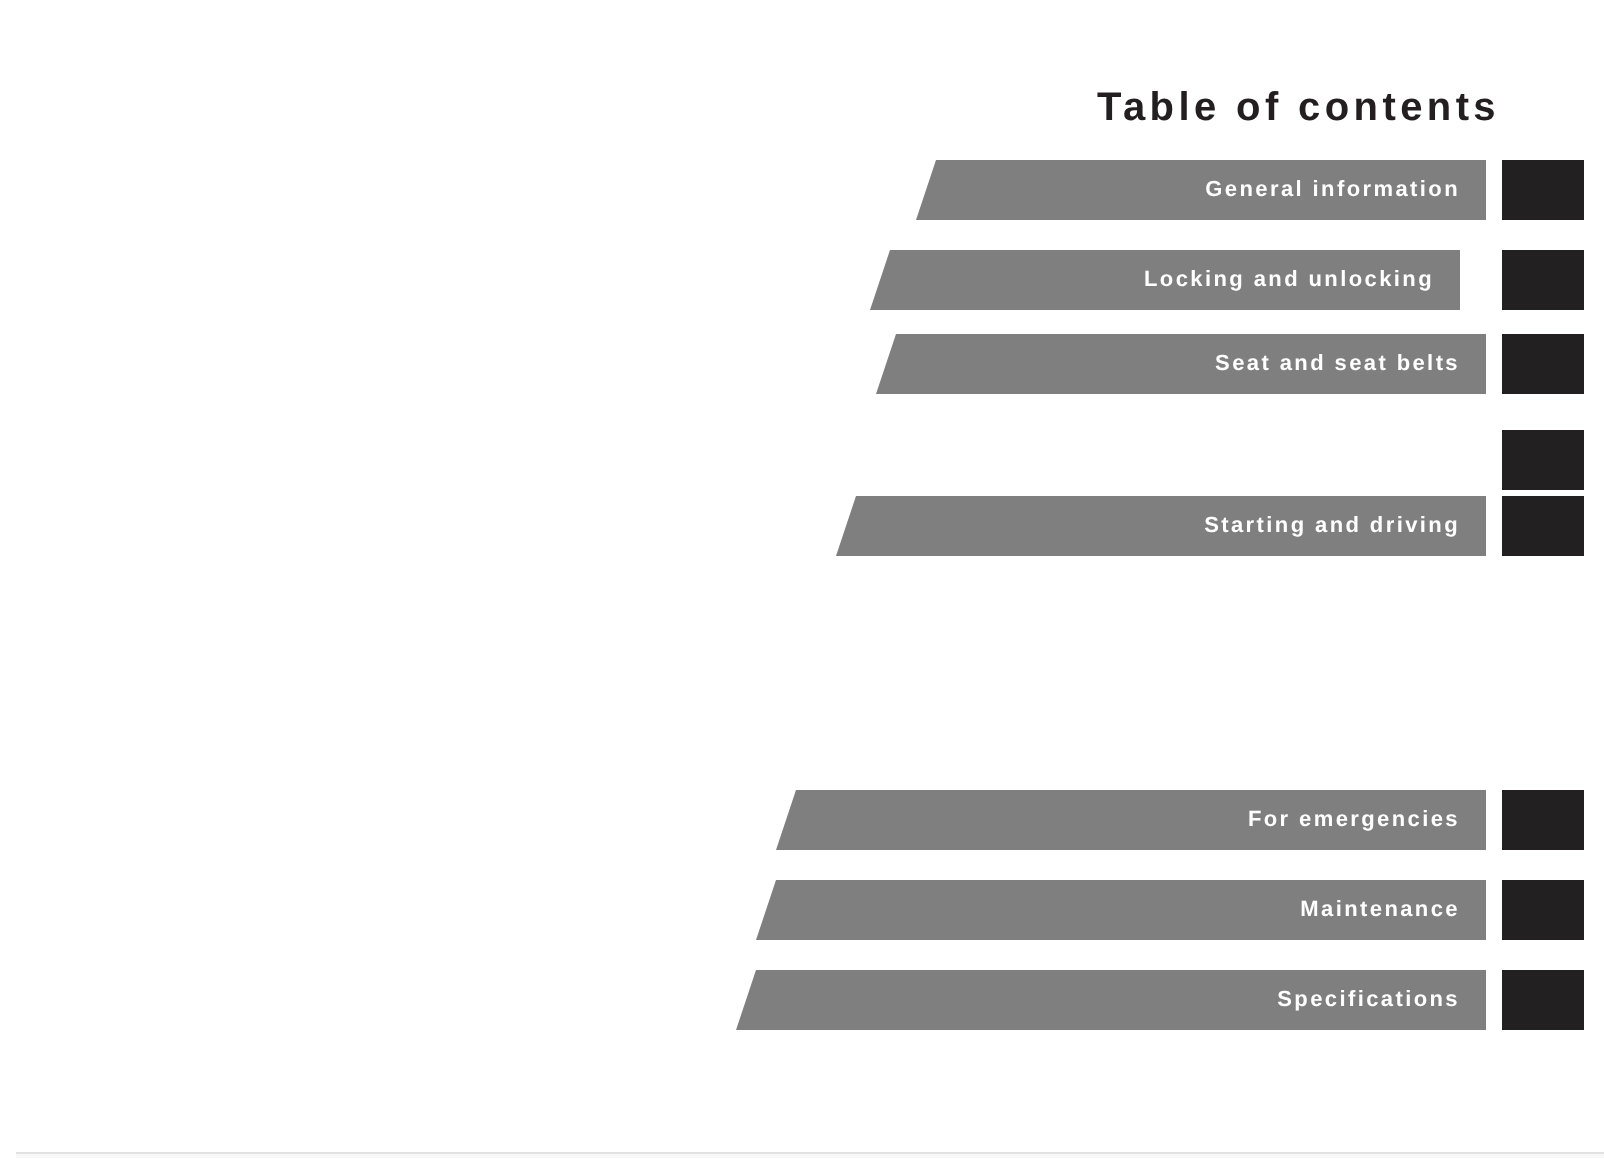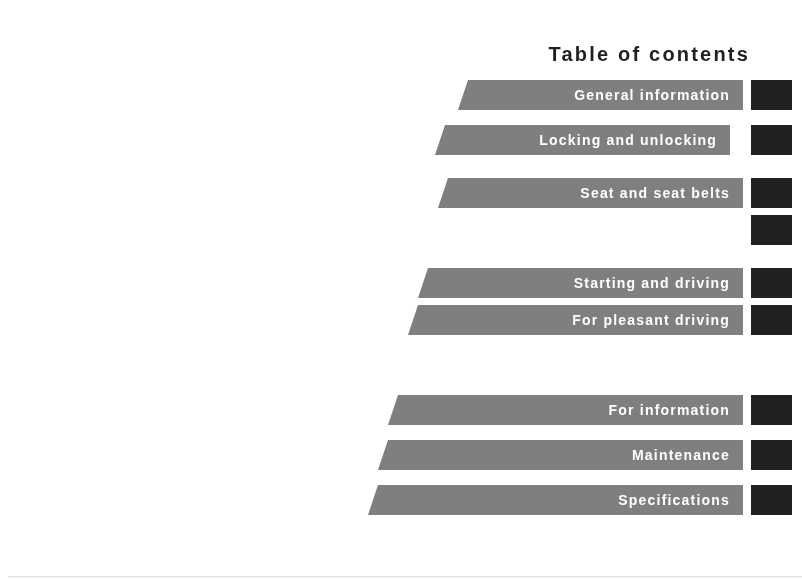--- a/index.html
+++ b/index.html
@@ -47,21 +47,21 @@
     background:var(--bar-gray);
     clip-path:polygon(10px 0, 100% 0, 100% 100%, 0 100%);
   }
   .bar .label{
     display:block;
     height:30px;
     line-height:30px;
     text-align:right;
     padding-right:13px;
     color:#ffffff;
-    font-size:14px;
+    font-size:11px;
     font-weight:bold;
     letter-spacing:1.2px;
     white-space:nowrap;
   }
   .tab{
     position:absolute;
     top:0;
     left:751px;
     width:41px;
     height:30px;
@@ -91,49 +91,43 @@
     <div class="tab"></div>
   </div>
 
   <div class="row" style="top:125px">
     <div class="bar" style="left:435px;width:295px">
       <span class="label">Locking and unlocking</span>
     </div>
     <div class="tab"></div>
   </div>
 
-  <div class="row" style="top:178px">
+  <div class="row" style="top:167px">
     <div class="bar" style="left:438px;width:305px">
       <span class="label">Seat and seat belts</span>
     </div>
     <div class="tab"></div>
   </div>
 
   <div class="row" style="top:215px">
     <div class="tab"></div>
   </div>
 
-  <div class="row" style="top:268px">
+  <div class="row" style="top:248px">
     <div class="bar" style="left:418px;width:325px">
       <span class="label">Starting and driving</span>
     </div>
     <div class="tab"></div>
   </div>
 
-  <div class="row" style="top:305px">
-    <div class="bar" style="left:408px;width:335px">
-      <span class="label">For pleasant driving</span>
-    </div>
-    <div class="tab"></div>
-  </div>
 
 
   <div class="row" style="top:395px">
     <div class="bar" style="left:388px;width:355px">
-      <span class="label">For information</span>
+      <span class="label">For emergencies</span>
     </div>
     <div class="tab"></div>
   </div>
 
   <div class="row" style="top:485px">
     <div class="bar" style="left:368px;width:375px">
       <span class="label">Specifications</span>
     </div>
     <div class="tab"></div>
   </div>

